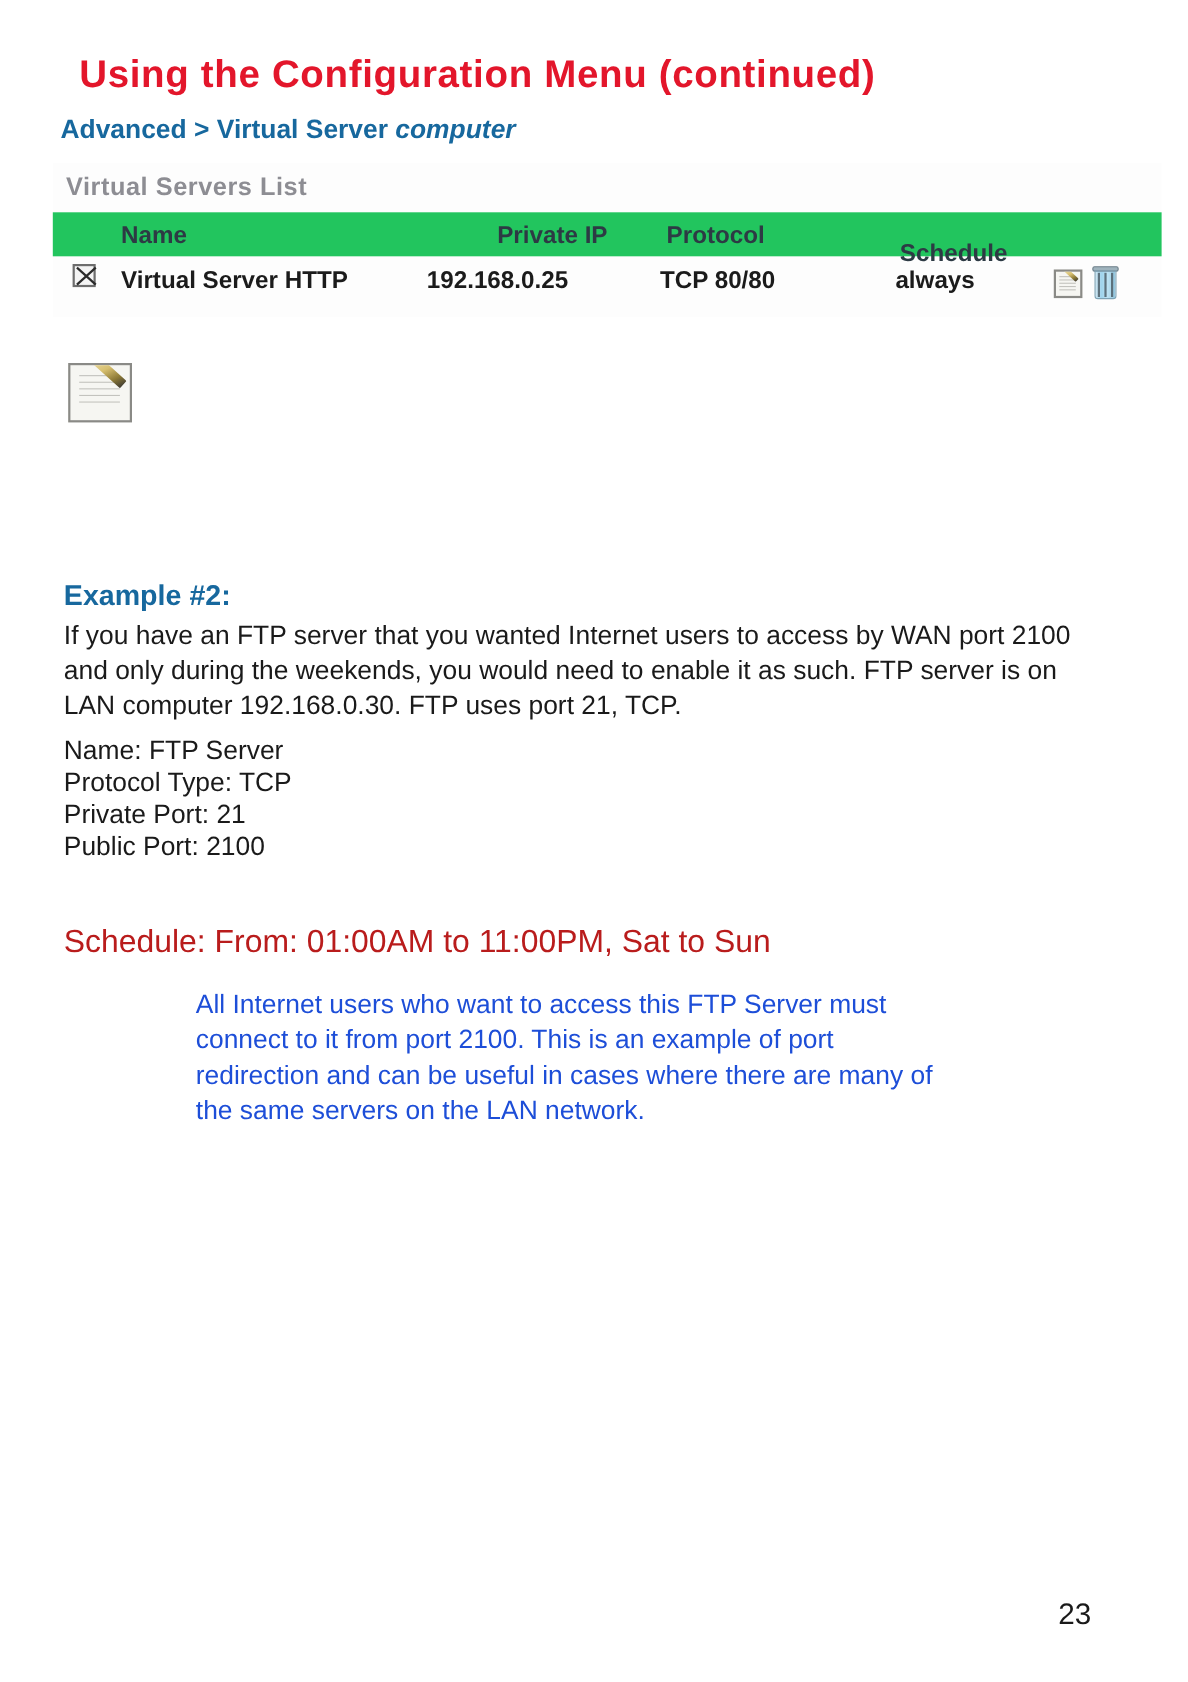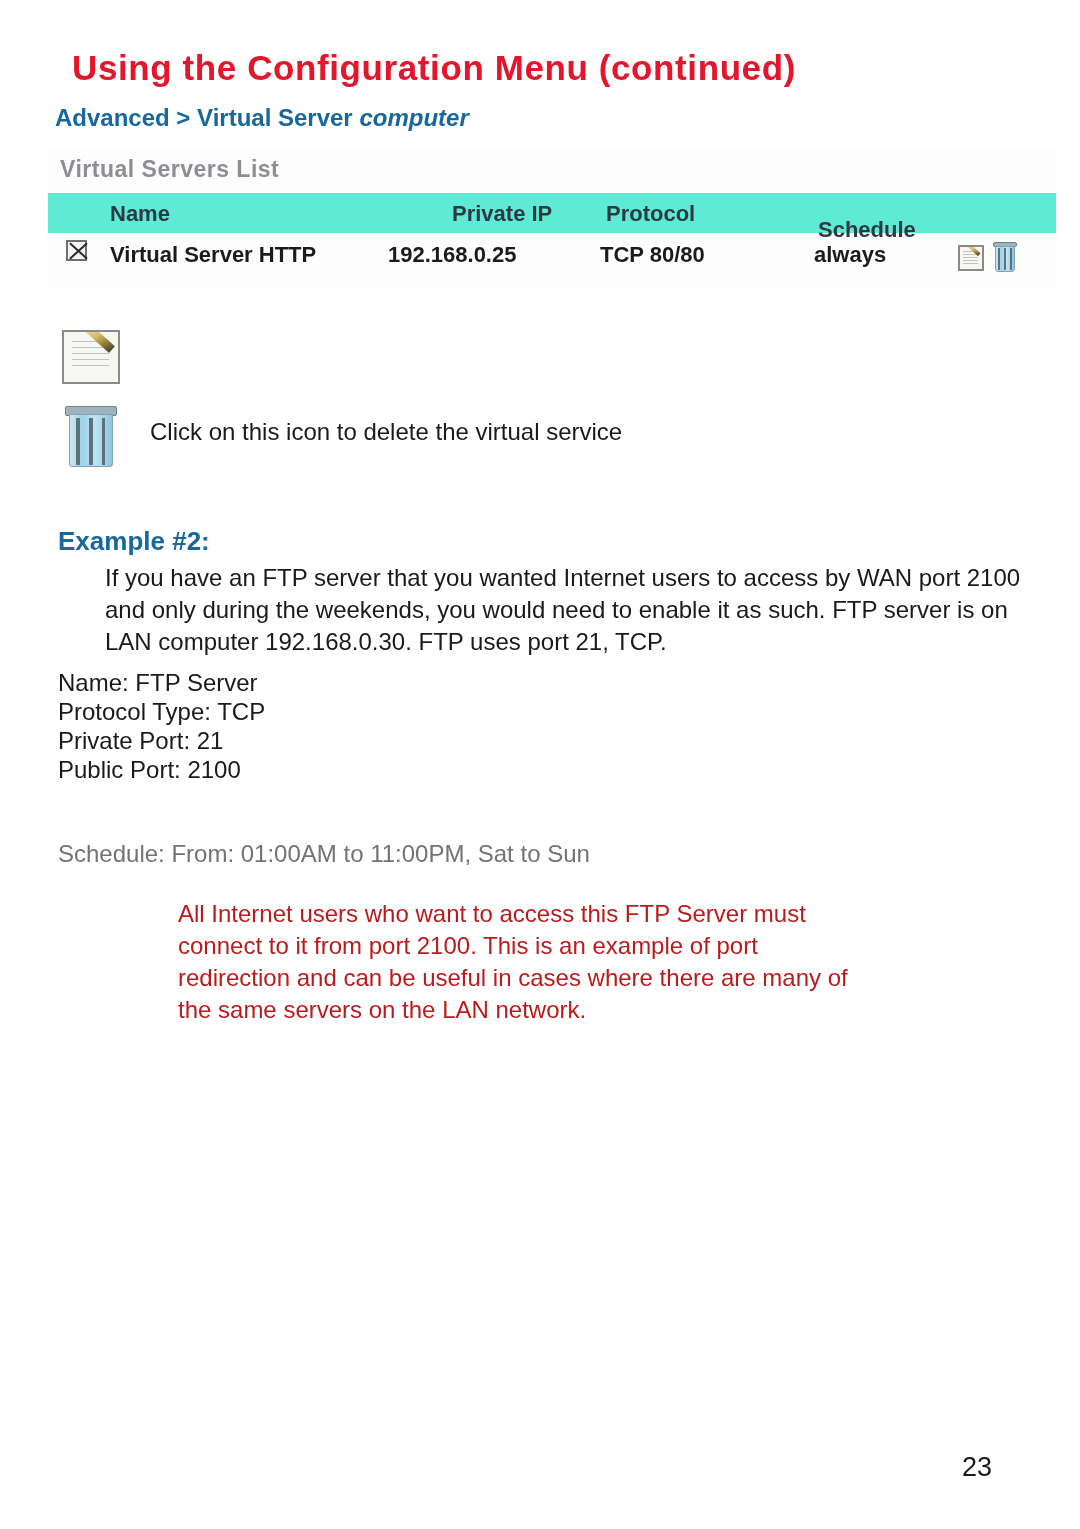--- a/index.html
+++ b/index.html
@@ -58,21 +58,21 @@
     color: #8d8d93;
     letter-spacing: 0.5px;
     white-space: nowrap;
   }
   .shot-head-band {
     position: absolute;
     left: 0;
     top: 45px;
     width: 1008px;
     height: 40px;
-    background: #5eead4;
+    background: #22c55e;
   }
   .shot-head-band .hcell {
     position: absolute;
     top: 8px;
     font-size: 22px;
     font-weight: bold;
     color: #2d3a44;
     white-space: nowrap;
   }
   .hc-name { left: 62px; }
@@ -247,50 +247,49 @@
     white-space: nowrap;
   }
   .example-para {
     position: absolute;
     left: 58px;
     top: 562px;
     width: 942px;
     font-size: 24px;
     line-height: 32px;
     color: #1a1a1a;
-    margin-left: 47px;
   }
 
   .param-list {
     position: absolute;
     left: 58px;
     top: 668px;
     font-size: 24px;
     line-height: 29px;
     color: #1a1a1a;
   }
   .param-list div { white-space: nowrap; }
 
   .schedule-line {
     position: absolute;
     left: 58px;
     top: 840px;
-    font-size: 24px;
-    color: #737373;
+    font-size: 29px;
+    color: #b91c1c;
     white-space: nowrap;
   }
 
   .indent-para {
     position: absolute;
     left: 178px;
     top: 898px;
     width: 680px;
     font-size: 24px;
     line-height: 32px;
-    color: #b91c1c;
+    color: #1d4ed8;
   }
 
   
   .page-number {
     position: absolute;
     left: 962px;
     top: 1452px;
     font-size: 27px;
     color: #1a1a1a;
   }
@@ -354,31 +353,20 @@
           <i></i>
           <i></i>
           <i></i>
           <i></i>
           <i></i>
         </div>
       <div class="pencil"></div>
     </div>
   </div>
 
-  <div class="legend-row">
-    <div class="ic-trash big-trash">
-      <div class="lid"></div>
-      <div class="can">
-        <span class="rib r1"></span>
-        <span class="rib r2"></span>
-        <span class="rib r3"></span>
-      </div>
-    </div>
-    <div class="caption">Click on this icon to delete the virtual service</div>
-  </div>
 
 </div>
 
 <div class="example-title">Example #2:</div>
 
 <div class="example-para">If you have an FTP server that you wanted Internet users to access by WAN port 2100 and only during the weekends, you would need to enable it as such. FTP server is on LAN computer 192.168.0.30. FTP uses port 21, TCP.</div>
 
 <div class="param-list">
   <div>Name: FTP Server</div>
   <div>Protocol Type: TCP</div>

